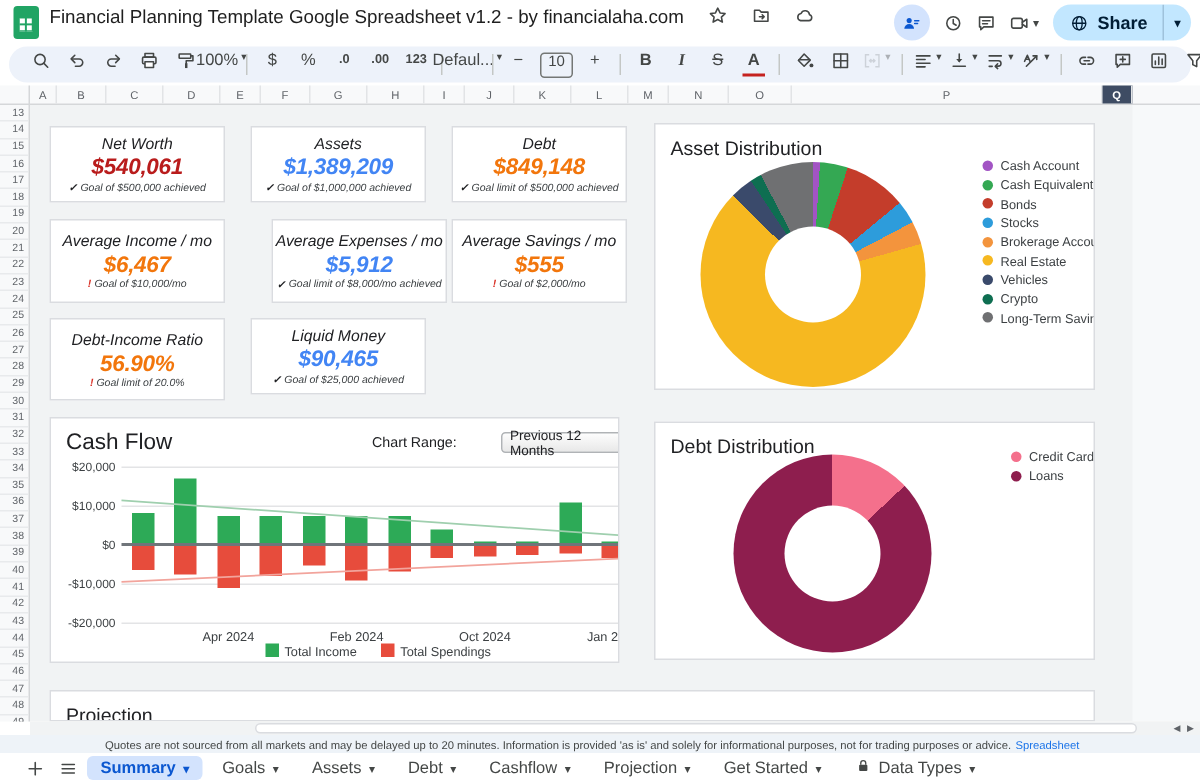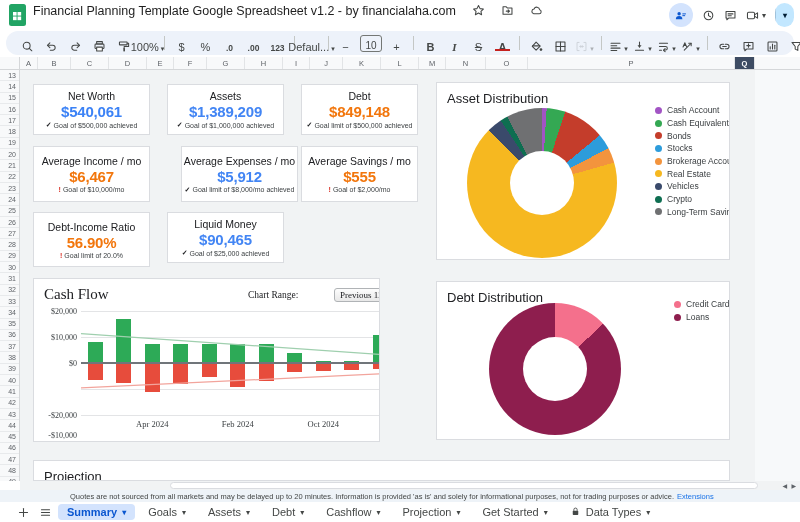--- a/index.html
+++ b/index.html
@@ -22,21 +22,21 @@
   .circle-btn svg,.icon-btn svg{width:15px;height:15px;display:block;}
   .icon-btn{display:flex;align-items:center;}
   .icon-btn .caret{font-size:8px;color:#444746;margin-left:3px;}
   .share{display:flex;align-items:stretch;height:24px;background:#c2e7ff;border-radius:12px;color:#001d35;font-size:12px;font-weight:700;overflow:hidden;}
   .share-main{display:flex;align-items:center;gap:6px;padding:0 10px 0 11px;}
   .share-main svg{width:13px;height:13px;}
   .share-caret{display:flex;align-items:center;padding:0 7px;border-left:1px solid rgba(0,29,53,.18);font-size:8px;}
 
   
   .toolbar{position:absolute;left:6px;right:6px;top:31px;height:24px;background:#edf2fa;border-radius:12px;display:flex;align-items:center;padding:0 10px;gap:1px;box-sizing:border-box;}
-  .tb{height:19px;min-width:19px;display:flex;align-items:flex-end;justify-content:center;border-radius:4px;font-size:11px;color:#444746;white-space:nowrap;padding:0 2px;}
+  .tb{height:19px;min-width:19px;display:flex;align-items:flex-start;justify-content:center;border-radius:4px;font-size:11px;color:#444746;white-space:nowrap;padding:0 2px;}
   .tb svg{width:13px;height:13px;display:block;}
   .tb .caret{font-size:7px;margin-left:2px;color:#444746;}
   .tb.small{font-size:8.5px;font-weight:700;}
   .tb.box{border:1px solid #747775;border-radius:3px;height:15px;min-width:14px;font-size:10px;padding:0 3px;margin:0 2px;}
   .tb.b{font-weight:700;}
   .tb.i{font-style:italic;font-family:"Liberation Serif",serif;font-weight:600;}
   .tb.s{text-decoration:line-through;}
   .tb.a{position:relative;font-weight:600;}
   .tb.a::after{content:"";position:absolute;left:4px;right:4px;bottom:2px;height:2px;background:#c5221f;}
   .tb.disabled{opacity:.38;}
@@ -49,34 +49,34 @@
   .colh{display:flex;align-items:center;justify-content:center;border-right:1px solid #e2e4e6;box-sizing:border-box;flex:none;}
   .colh.sel{background:#3e4c63;color:#fff;font-weight:700;}
   .colh.fill{flex:1;border-right:none;}
   .rowheaders{position:absolute;left:0;top:70px;width:20px;height:411px;background:#f8f9fa;border-right:1px solid #d5d7d9;overflow:hidden;box-sizing:border-box;}
   .rowh{height:11.3px;display:flex;align-items:center;justify-content:flex-end;padding-right:3px;border-bottom:1px solid #e8eaec;box-sizing:border-box;font-size:7px;color:#5f6368;}
 
   
   .sheet{position:absolute;left:20px;top:70px;width:780px;height:411px;background:#f1f3f4;overflow:hidden;}
   .rightstrip{position:absolute;left:735px;top:0;right:0;bottom:0;background:#f7f9fa;}
 
-  .kpi{position:absolute;width:117px;background:#fff;border:1px solid #dadce0;box-sizing:border-box;display:flex;flex-direction:column;align-items:center;justify-content:center;gap:1px;}
+  .kpi{position:absolute;width:117px;background:#fff;border:1px solid #dadce0;box-sizing:border-box;display:flex;flex-direction:column;align-items:center;justify-content:center;gap:1px;font-style:italic;}
   .kpi .t{font-size:10.5px;color:#202124;font-weight:500;}
   .kpi .v{font-size:15px;font-weight:700;letter-spacing:-.2px;}
   .kpi .st{font-size:7px;color:#3c4043;display:flex;align-items:center;gap:2px;white-space:nowrap;}
   .kpi .st .ic{font-weight:700;}
   .kpi .st .ic.alert{color:#d93025;}
   .kpi .st .ic.check{color:#202124;}
 
   .panel{position:absolute;background:#fff;border:1px solid #dadce0;box-sizing:border-box;overflow:hidden;}
   .ptitle{position:absolute;left:10px;top:8px;font-size:13px;color:#202124;}
   .ptitle.big{font-size:15px;font-weight:500;top:7px;}
   .asset-panel{left:416px;top:12px;width:294px;height:178px;}
   .debt-panel{left:416px;top:211px;width:294px;height:159px;}
-  .cashflow-panel{left:13px;top:208px;width:347px;height:164px;font-family:Liberation Serif, serif;}
+  .cashflow-panel{left:13px;top:208px;width:380px;height:164px;}
   .projection-panel{left:13px;top:390px;width:697px;height:21px;}
   .proj-partial{position:absolute;left:10px;top:19px;font-size:11px;color:#444746;}
 
   .donut{position:absolute;border-radius:50%;}
   .donut::after{content:"";position:absolute;inset:var(--hole);background:#fff;border-radius:50%;}
   .dlegend{position:absolute;display:flex;flex-direction:column;}
   .dlegend .li{display:flex;align-items:center;height:12.7px;}
   .dlegend .dot{width:7px;height:7px;border-radius:50%;margin-right:5px;flex:none;}
   .dlegend .lbl{font-size:8.5px;color:#3c4043;white-space:nowrap;}
 
@@ -166,20 +166,30 @@
       <span class="icon-btn">
           <span>
             <svg viewBox="0 0 16 16" style="width: 13px; height: 13px; display: block;">
               <rect x="1.8" y="4" width="8.7" height="8" rx="1.5" stroke="#444746" fill="none" stroke-width="1.3" stroke-linecap="round" stroke-linejoin="round"></rect>
               <path d="M10.5 8.8 L14.2 11.3 V4.7 L10.5 7.2" stroke="#444746" fill="none" stroke-width="1.3" stroke-linecap="round" stroke-linejoin="round"></path>
             </svg>
           </span>
           <span class="caret">▾</span>
         </span>
       <div class="share">
+        <span class="share-main">
+            <span>
+              <svg viewBox="0 0 16 16" stroke="#001d35" fill="none" stroke-width="1.1" style="width: 13px; height: 13px; display: block;">
+                <circle cx="8" cy="8" r="5.4"></circle>
+                <ellipse cx="8" cy="8" rx="2.4" ry="5.4"></ellipse>
+                <line x1="2.6" y1="8" x2="13.4" y2="8"></line>
+              </svg>
+            </span>
+            <span>Share</span>
+          </span>
         <span class="share-caret">▾</span>
       </div>
     </div>
   </header>
 
   <div class="toolbar" id="toolbar">
       <span class="tb">
         <span>
           <svg viewBox="0 0 16 16">
             <circle cx="7" cy="7" r="4.2" stroke="#444746" fill="none" stroke-width="1.3" stroke-linecap="round" stroke-linejoin="round"></circle>
@@ -438,21 +448,21 @@
       <div class="rowh">47</div>
       <div class="rowh">48</div>
       <div class="rowh">49</div>
     </div>
 
   <div class="sheet">
     <div class="rightstrip"></div>
     <div id="kpi-cards">
         <div class="kpi" style="left: 13px; top: 14px; height: 51px;">
           <div class="t">Net Worth</div>
-          <div class="v" style="color: #3b82f6;">$540,061</div>
+          <div class="v" style="color: #b91c1c;">$540,061</div>
           <div class="st">
             <span class="ic check">✓</span>
             <span>Goal of $500,000 achieved</span>
           </div>
         </div>
         <div class="kpi" style="left: 147px; top: 14px; height: 51px;">
           <div class="t">Assets</div>
           <div class="v" style="color: rgb(66, 133, 244);">$1,389,209</div>
           <div class="st">
             <span class="ic check">✓</span>
@@ -587,24 +597,28 @@
           <div class="cf-bar" title="Total Spendings Oct 2024" style="background: rgb(231, 76, 60); left: 234.75px; top: 52px; height: 7.54px;"></div>
           <div class="cf-bar" title="Total Spendings Nov 2024" style="background: rgb(231, 76, 60); left: 263.25px; top: 52px; height: 7.02px;"></div>
           <div class="cf-bar" title="Total Spendings Dec 2024" style="background: rgb(231, 76, 60); left: 291.75px; top: 52px; height: 6.24px;"></div>
           <div class="cf-bar" title="Total Spendings Jan 2025" style="background: rgb(231, 76, 60); left: 320.25px; top: 52px; height: 8.84px;"></div>
           <div class="cf-grid zero" style="top: 51px;"></div>
           <svg width="342" height="104" class="cf-trend">
             <line x1="0" y1="22.620000000000005" x2="342" y2="46.54" stroke="#9fcfae" stroke-width="1.2"></line>
             <line x1="0" y1="76.96000000000001" x2="342" y2="60.84" stroke="#f2a49c" stroke-width="1.2"></line>
           </svg>
         </div>
+      <div class="cf-legend" id="cf-legend">
+          <span><span class="chip" style="background: rgb(45, 170, 87);"></span><span>Total Income</span></span>
+          <span><span class="chip" style="background: rgb(231, 76, 60);"></span><span>Total Spendings</span></span>
+        </div>
     <div class="cf-ylabel" style="top: 28px;">$20,000</div>
         <div class="cf-ylabel" style="top: 54px;">$10,000</div>
         <div class="cf-ylabel" style="top: 80px;">$0</div>
-        <div class="cf-ylabel" style="top: 106px; margin-top: 46px;">-$10,000</div>
+        <div class="cf-ylabel" style="top: 106px;">-$10,000</div>
         <div class="cf-ylabel" style="top: 132px;">-$20,000</div>
         <div class="cf-xlabel" style="left: 86.25px;">Apr 2024</div>
         <div class="cf-xlabel" style="left: 171.75px;">Feb 2024</div>
         <div class="cf-xlabel" style="left: 257.25px;">Oct 2024</div>
         <div class="cf-xlabel" style="left: 342.75px;">Jan 2025</div>
       </section>
 
     <section class="panel debt-panel">
       <div class="ptitle">Debt Distribution</div>
       <div class="donut" id="debt-donut" style="--hole: 34px; left: 52px; top: 21px; width: 132px; height: 132px; background: conic-gradient(rgb(244, 112, 140) 0%, rgb(244, 112, 140) 13%, rgb(142, 30, 78) 13%, rgb(142, 30, 78) 100%);"></div>
@@ -627,21 +641,21 @@
   </div>
 
   <div class="hscroll">
     <div class="hthumb"></div>
     <span class="harrow l">◀</span>
     <span class="harrow r">▶</span>
   </div>
 
   <div class="statusbar">
     <span>Quotes are not sourced from all markets and may be delayed up to 20 minutes. Information is provided 'as is' and solely for informational purposes, not for trading purposes or advice.</span>
-    <a href="#" class="dlink">Extensions</a>
+    <a href="#" class="dlink">Spreadsheet</a>
   </div>
 
   <div class="tabbar" id="tabbar">
       <span class="tabbtn">
         <svg viewBox="0 0 16 16">
           <line x1="8" y1="3" x2="8" y2="13" stroke="#444746" fill="none" stroke-width="1.3" stroke-linecap="round" stroke-linejoin="round"></line>
           <line x1="3" y1="8" x2="13" y2="8" stroke="#444746" fill="none" stroke-width="1.3" stroke-linecap="round" stroke-linejoin="round"></line>
         </svg>
       </span>
       <span class="tabbtn">

